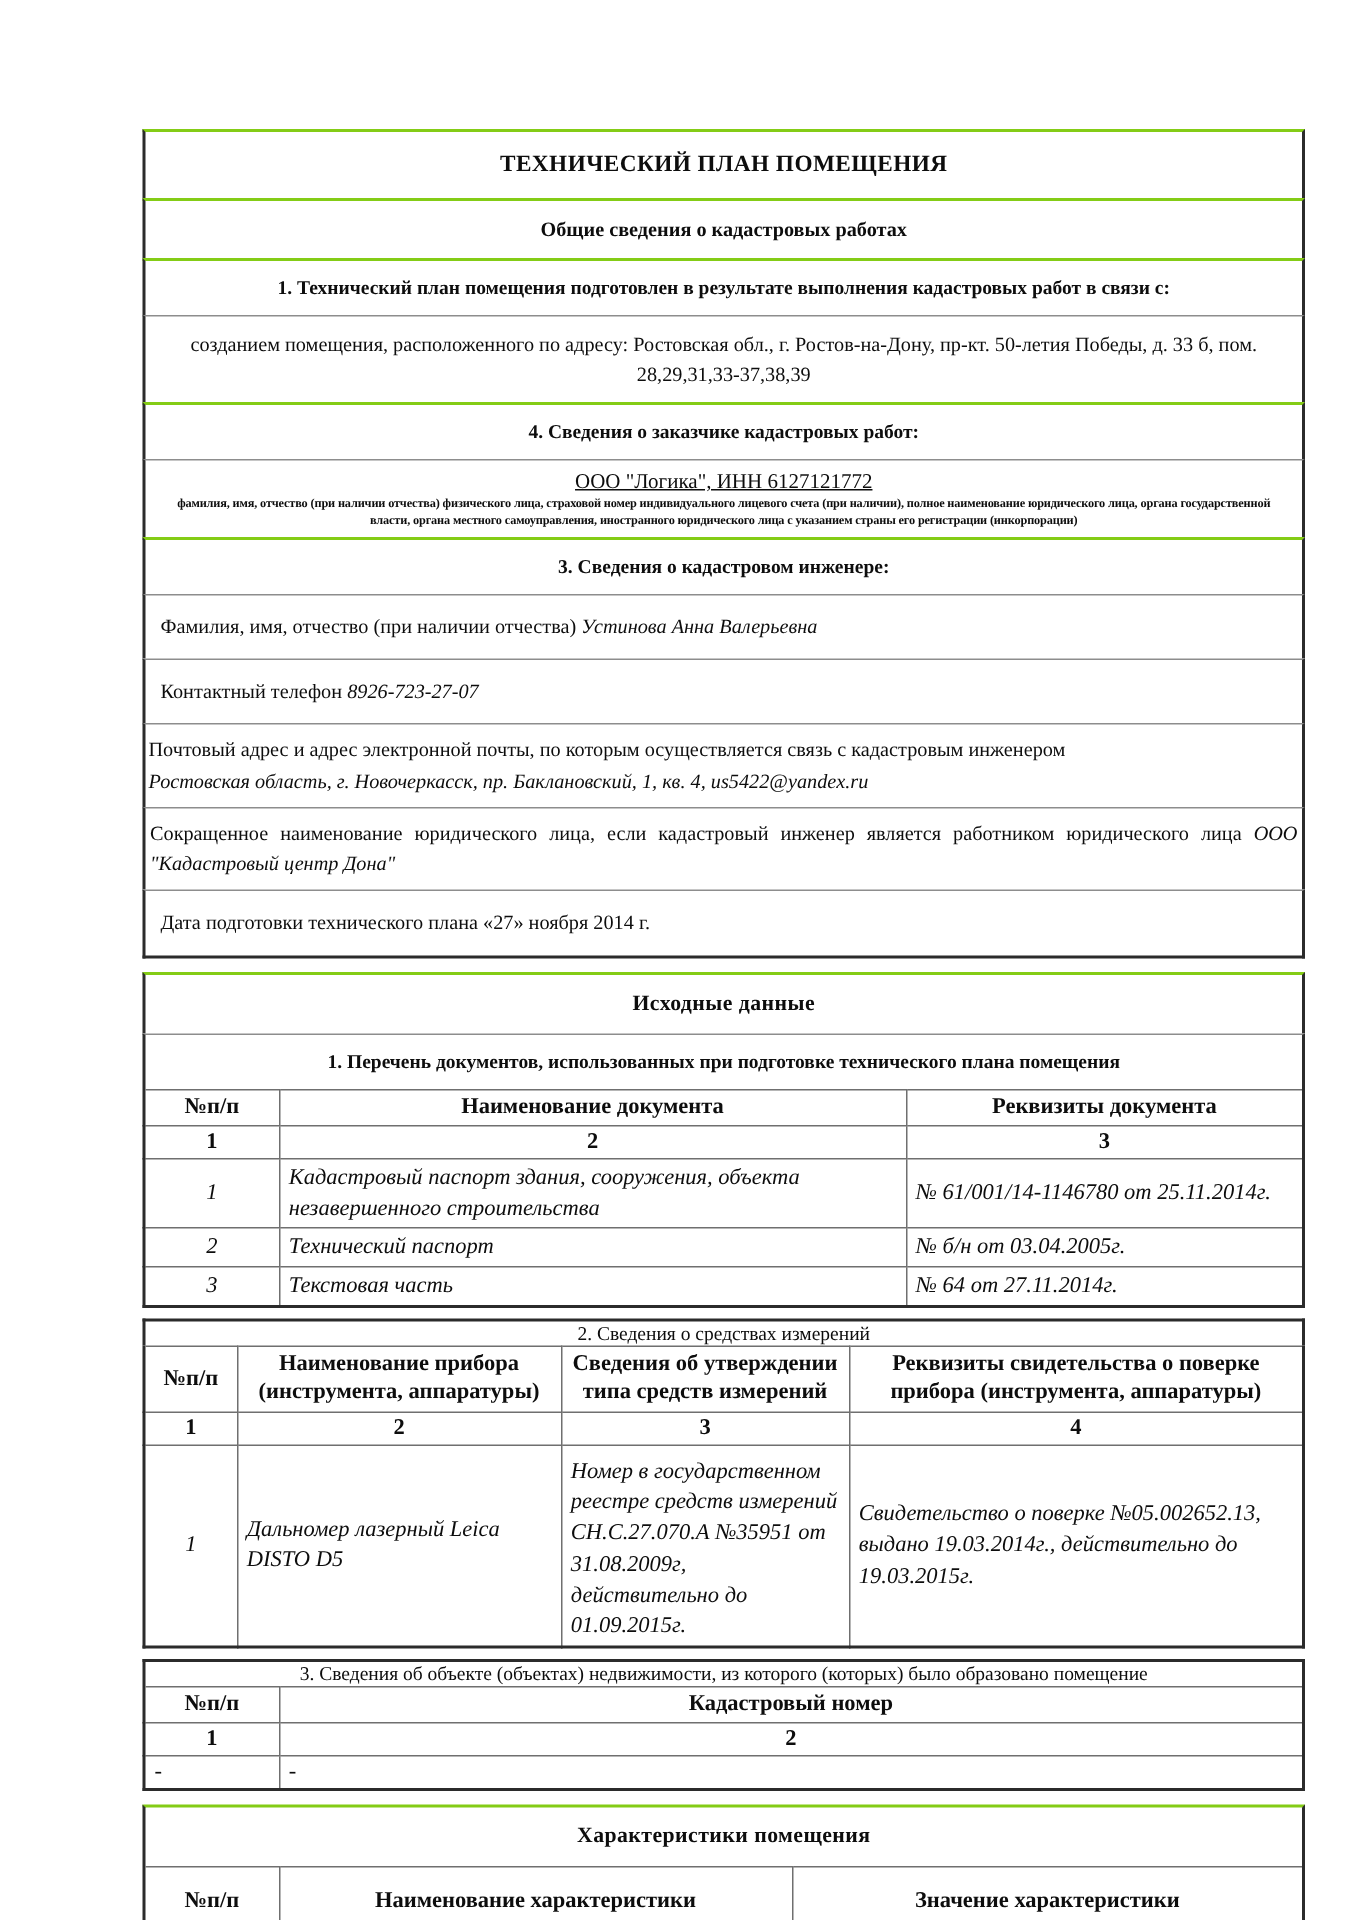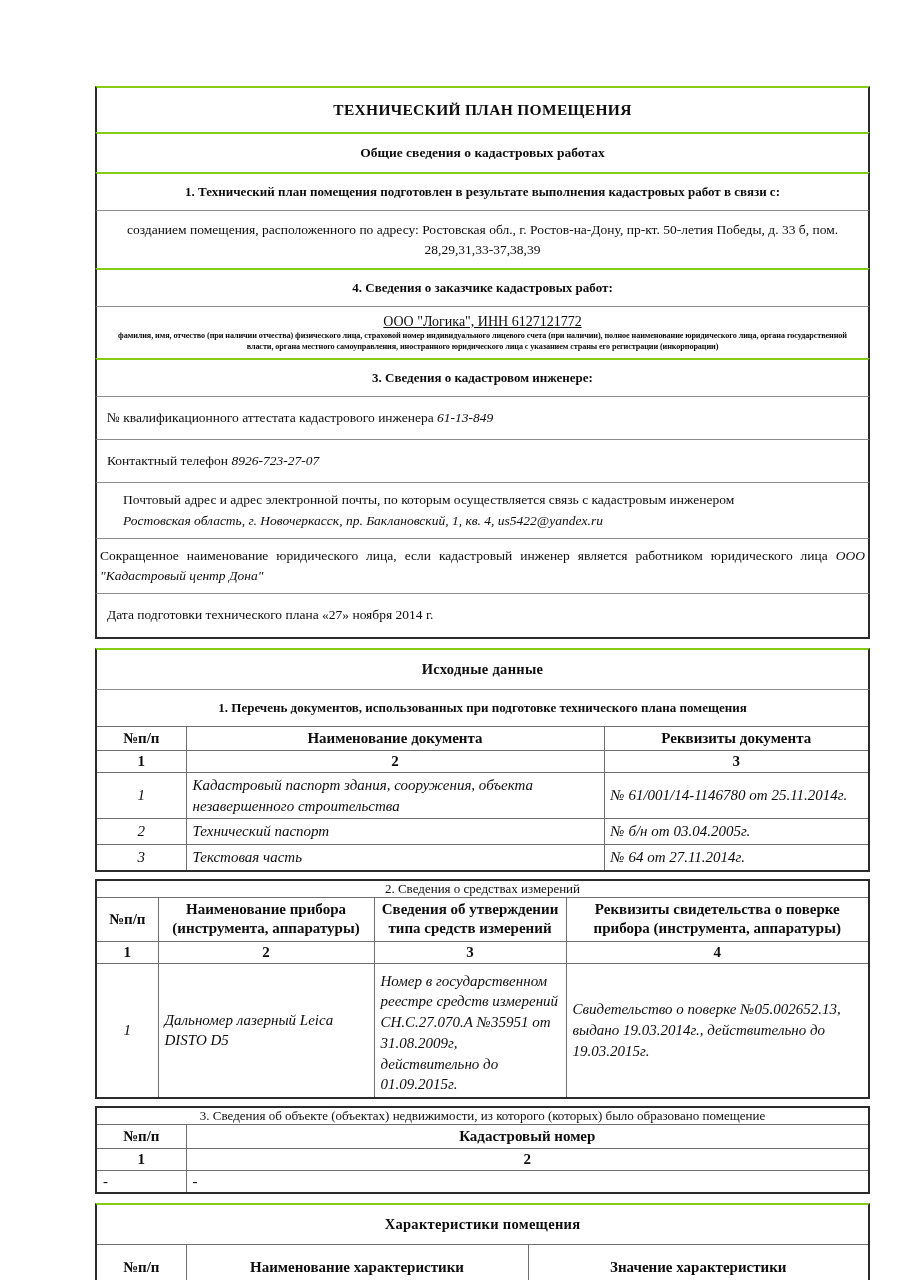--- a/index.html
+++ b/index.html
@@ -153,32 +153,32 @@
   <div class="blk sect-hd ctr">4. Сведения о заказчике кадастровых работ:</div>
   <div class="blk thin" style="padding:5px 8px 3px 8px;">
     <div class="ctr">
       <span class="cust-name">ООО "Логика", ИНН 6127121772</span>
     </div>
     <div class="fineprint">фамилия, имя, отчество (при наличии отчества) физического лица, страховой номер индивидуального лицевого счета (при наличии), полное наименование юридического лица, органа государственной власти, органа местного самоуправления, иностранного юридического лица с указанием страны его регистрации (инкорпорации)</div>
   </div>
 
   <div class="blk sect-hd ctr">3. Сведения о кадастровом инженере:</div>
 
-
   <div class="blk thin field-row" style="padding:11px 10px;">
-    <span>№ квалификационного аттестата кадастрового инженера</span>
-    <span class="ital">61-13-849</span>
-  </div>
+    <span>Фамилия, имя, отчество (при наличии отчества)</span>
+    <span class="ital">Устинова Анна Валерьевна</span>
+  </div>
+
 
   <div class="blk thin field-row" style="padding:11px 10px;">
     <span>Контактный телефон</span>
     <span class="ital">8926-723-27-07</span>
   </div>
 
-  <div class="blk thin field-row" style="padding:7px 26px;">
+  <div class="blk thin field-row" style="padding:7px 2px;">
     <div>Почтовый адрес и адрес электронной почты, по которым осуществляется связь с кадастровым инженером</div>
     <div class="ital">Ростовская область, г. Новочеркасск, пр. Баклановский, 1, кв. 4, us5422@yandex.ru</div>
   </div>
 
   <div class="blk thin field-row just" style="padding:7px 3px;">
     <span>Сокращенное наименование юридического лица, если кадастровый инженер является работником юридического лица</span>
     <span class="ital">ООО "Кадастровый центр Дона"</span>
   </div>
 
   <div class="blk thin last field-row" style="padding:11px 10px;">

